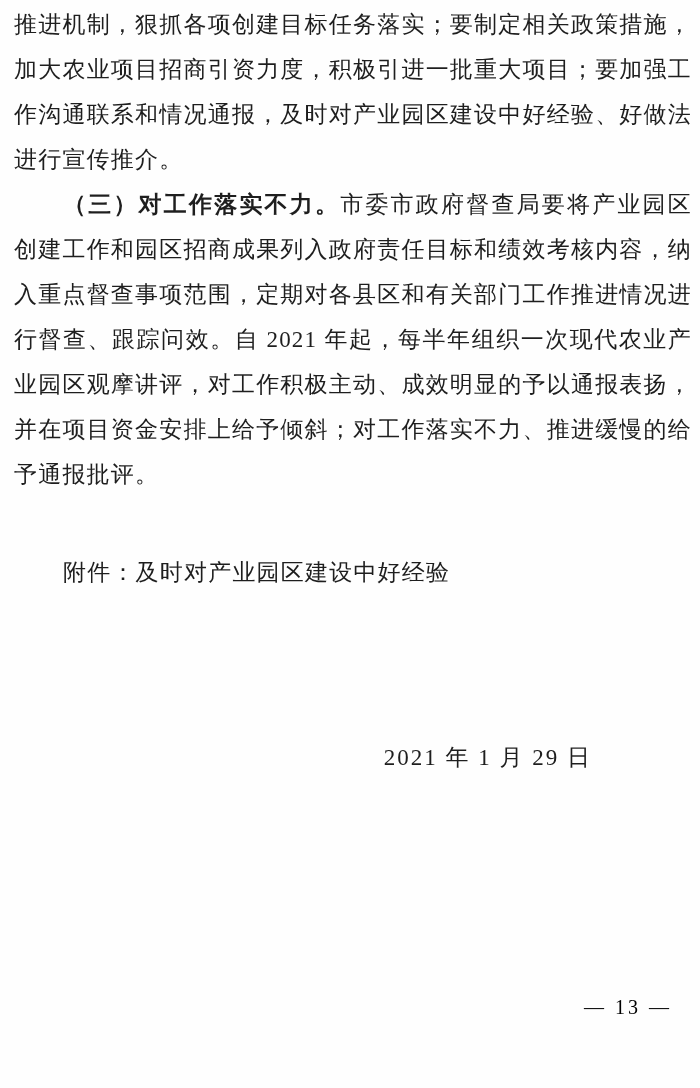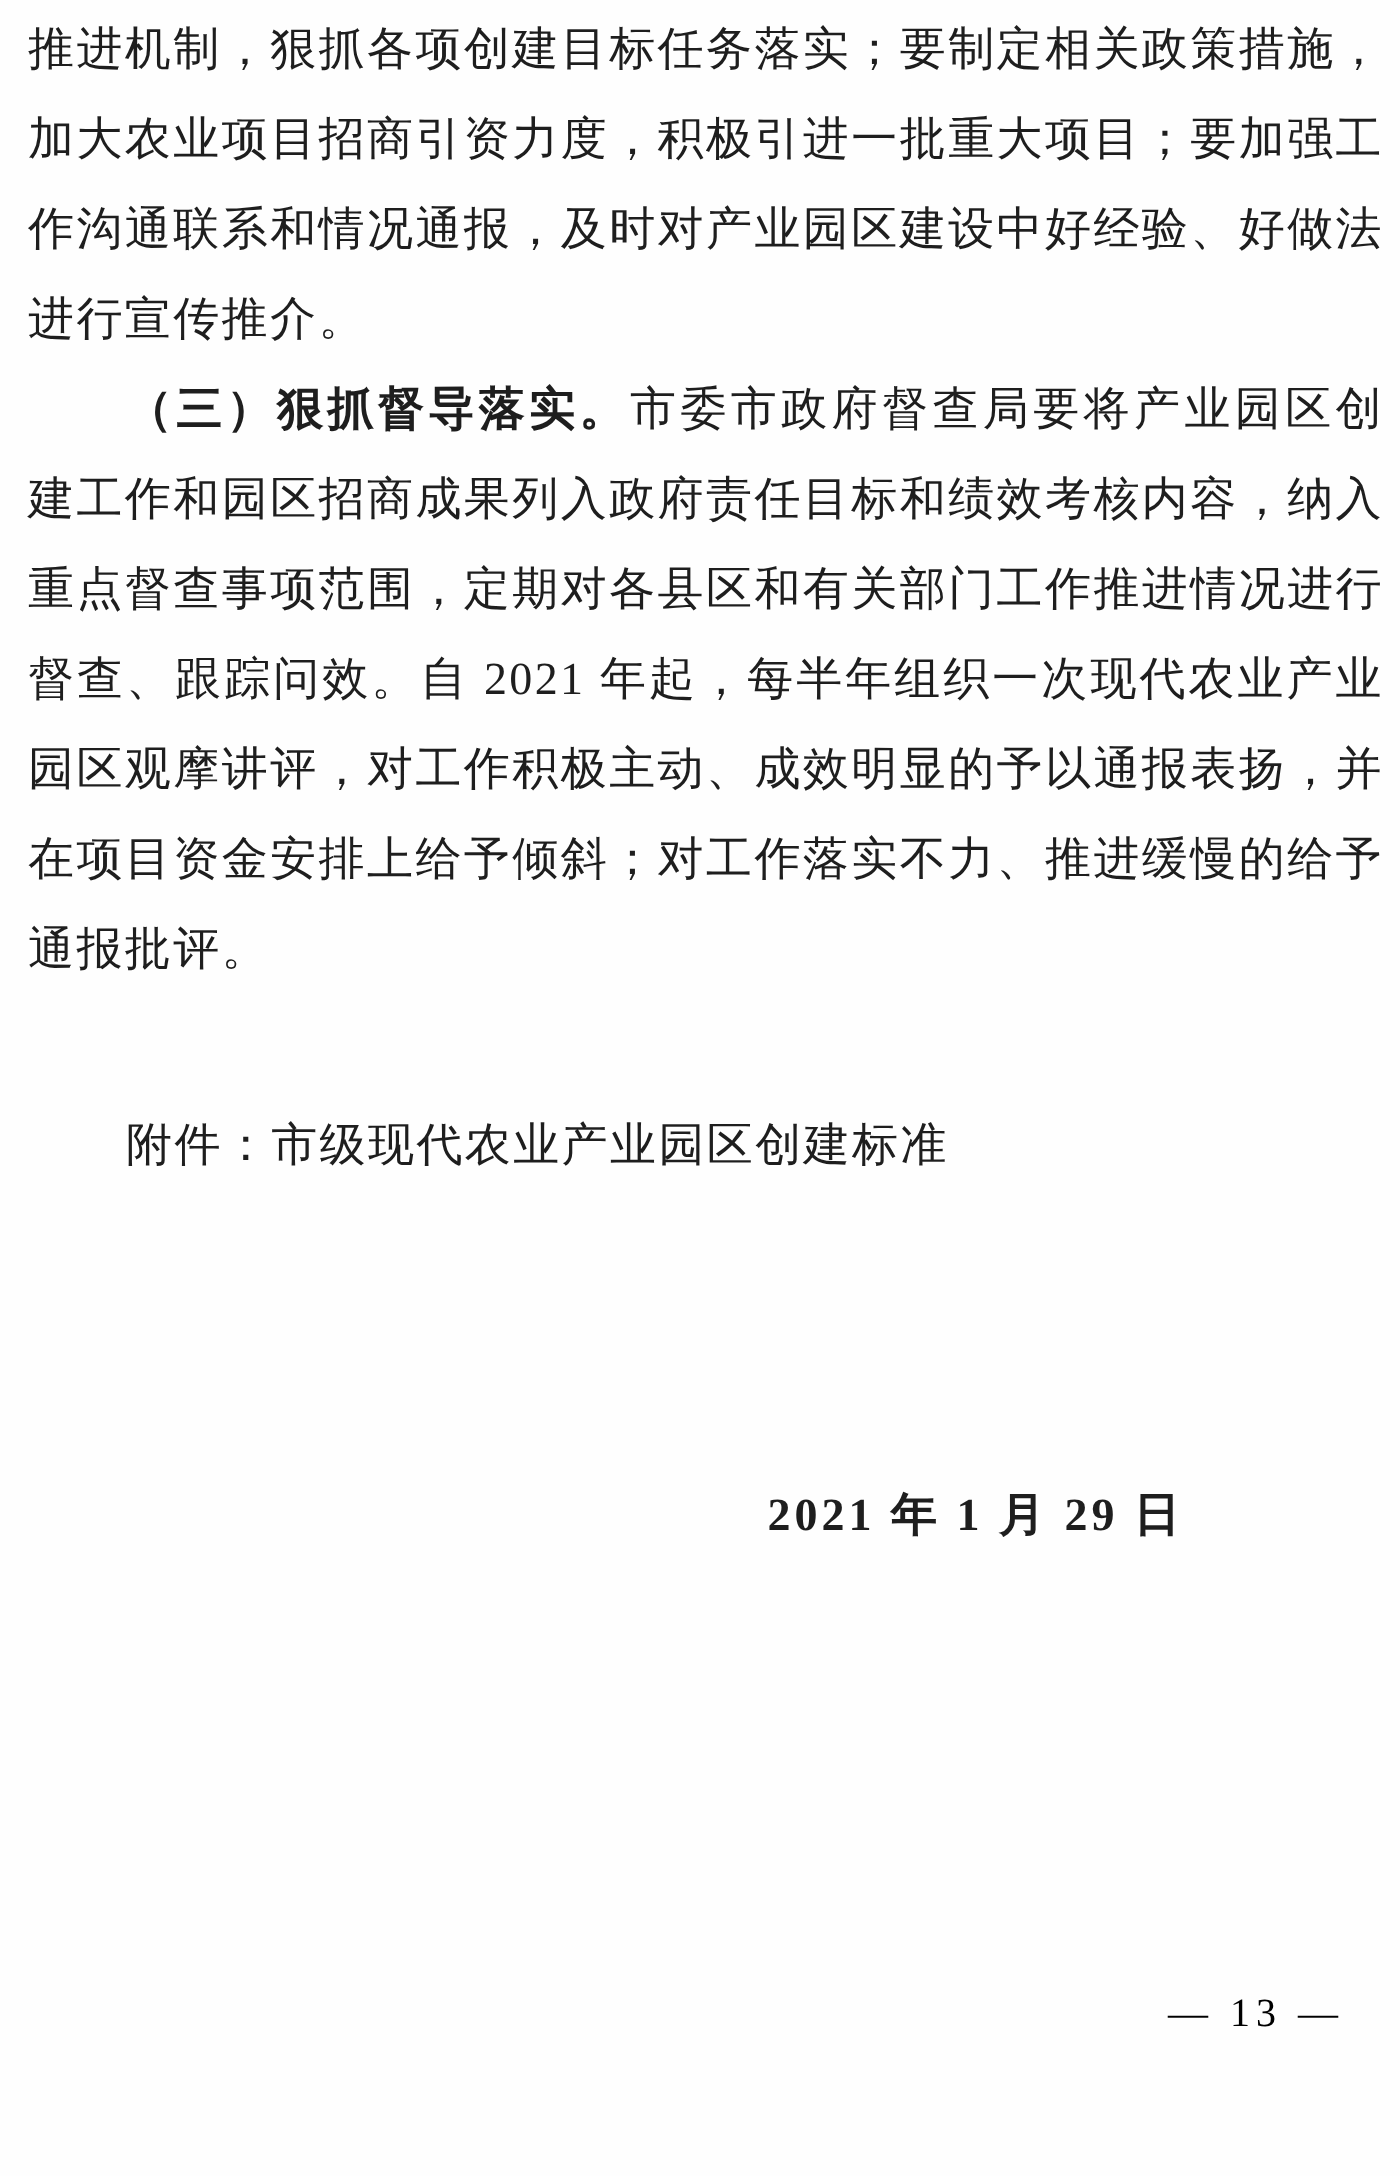--- a/index.html
+++ b/index.html
@@ -40,36 +40,35 @@
   }
   .para.attachment {
     margin-top: 53px;
     text-align: left;
   }
   .para.date {
     margin-top: 140px;
     text-align: right;
     padding-right: 100px;
     letter-spacing: 2px;
-    font-weight: bold;
   }
   .footer-page {
     position: absolute;
     top: 996px;
     right: 28px;
     font-size: 20px;
     letter-spacing: 3px;
     color: #000000;
     white-space: pre;
   }
 </style>
 </head>
 <body>
 
 <div class="page">
   <div class="body-text">
     <p class="para">推进机制，狠抓各项创建目标任务落实；要制定相关政策措施，加大农业项目招商引资力度，积极引进一批重大项目；要加强工作沟通联系和情况通报，及时对产业园区建设中好经验、好做法进行宣传推介。</p>
-    <p class="para indent"><span class="section-head">（三）狠抓督导落实。</span><span>市委市政府督查局要将产业园区创建工作和园区招商成果列入政府责任目标和绩效考核内容，纳入重点督查事项范围，定期对各县区和有关部门工作推进情况进行督查、跟踪问效。自 2021 年起，每半年组织一次现代农业产业园区观摩讲评，对工作积极主动、成效明显的予以通报表扬，并在项目资金安排上给予倾斜；对工作落实不力、推进缓慢的给予通报批评。</span></p>
-    <p class="para indent attachment">附件：市级现代农业产业园区创建标准</p>
+    <p class="para indent"><span class="section-head">（三）对工作落实不力。</span><span>市委市政府督查局要将产业园区创建工作和园区招商成果列入政府责任目标和绩效考核内容，纳入重点督查事项范围，定期对各县区和有关部门工作推进情况进行督查、跟踪问效。自 2021 年起，每半年组织一次现代农业产业园区观摩讲评，对工作积极主动、成效明显的予以通报表扬，并在项目资金安排上给予倾斜；对工作落实不力、推进缓慢的给予通报批评。</span></p>
+    <p class="para indent attachment">附件：及时对产业园区建设中好经验</p>
     <p class="para date">2021 年 1 月 29 日</p>
   </div>
   <div class="footer-page">— 13 —</div>
 </div>
 
 </body></html>

